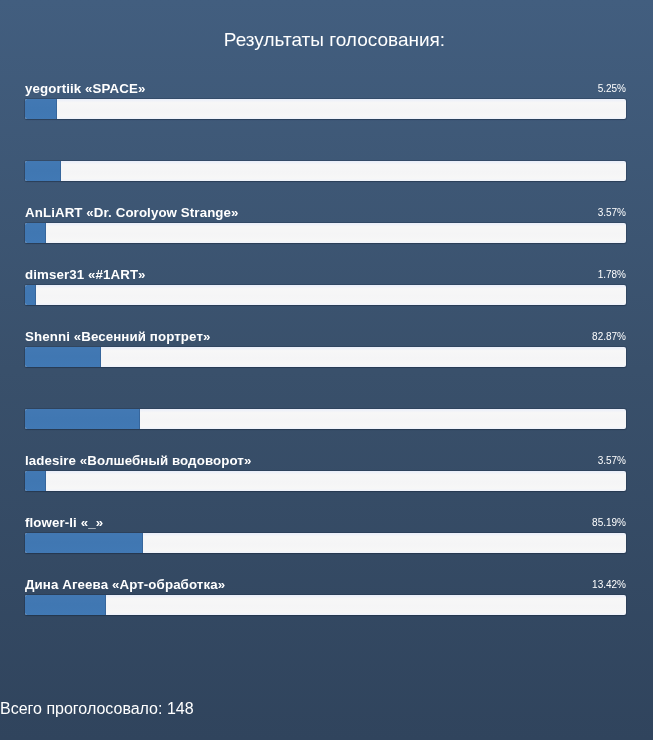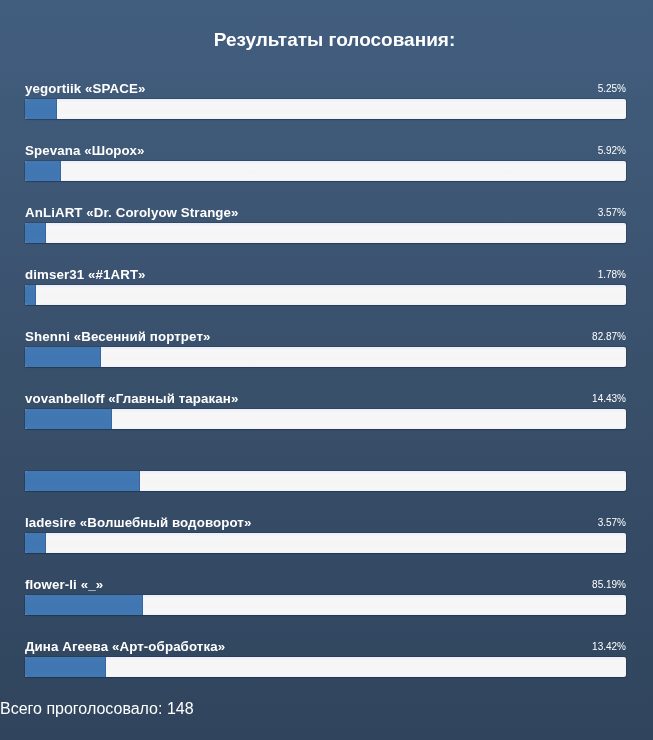--- a/index.html
+++ b/index.html
@@ -7,21 +7,21 @@
   body{
     width:653px;height:740px;overflow:hidden;
     font-family:"Liberation Sans", sans-serif;
     background:linear-gradient(180deg,#425e7f 0%,#39506b 50%,#30445d 100%);
     color:#ffffff;
     -webkit-font-smoothing:antialiased;
     text-rendering:optimizeLegibility;
   }
   .page{position:relative;width:653px;height:740px;box-sizing:border-box;}
   .title{margin:0;
-    text-align:center;font-size:19px;font-weight:700;color:#fff;
+    text-align:center;font-size:19px;font-weight:400;color:#fff;
     position:absolute;left:0;right:0;top:30px;line-height:20px;padding-left:16px;
   }
   .results{position:absolute;left:25px;top:78px;width:601px;}
   .row{height:62px;position:relative;}
   .rowhead{position:absolute;left:0;right:0;top:0;height:24px;}
   .name{position:absolute;left:0;top:3px;font-size:13.3px;font-weight:bold;color:#fff;line-height:16px;letter-spacing:0.1px;}
   .pct{position:absolute;right:0;top:3px;font-size:10px;font-weight:400;color:#fff;line-height:16px;}
   .bar{position:absolute;left:0;top:21px;width:601px;height:20px;
        background:linear-gradient(180deg,#e9eefa 0%,#f7f7f7 18%,#f5f5f6 55%,#f7f7f7 88%,#eef2fb 100%);
        border-radius:2px;box-shadow:0 0 0 1px rgba(22,38,60,0.26), 0 1px 1px rgba(18,32,52,0.26);
@@ -46,24 +46,20 @@
           <span class="name">yegortiik «SPACE»</span>
           <span class="pct">5.25%</span>
         </div>
         <div class="bar">
           <div class="fillwrap" style="width: 5.25%;">
             <div class="fill"></div>
           </div>
         </div>
       </div>
       <div class="row">
-        <div class="rowhead">
-          <span class="name">Spevana «Шорох»</span>
-          <span class="pct">5.92%</span>
-        </div>
         <div class="bar">
           <div class="fillwrap" style="width: 5.92%;">
             <div class="fill"></div>
           </div>
         </div>
       </div>
       <div class="row">
         <div class="rowhead">
           <span class="name">AnLiART «Dr. Corolyow Strange»</span>
           <span class="pct">3.57%</span>
@@ -85,31 +81,20 @@
           </div>
         </div>
       </div>
       <div class="row">
         <div class="rowhead">
           <span class="name">Shenni «Весенний портрет»</span>
           <span class="pct">82.87%</span>
         </div>
         <div class="bar">
           <div class="fillwrap" style="width: 12.62%;">
-            <div class="fill"></div>
-          </div>
-        </div>
-      </div>
-      <div class="row">
-        <div class="rowhead">
-          <span class="name">vovanbelloff «Главный таракан»</span>
-          <span class="pct">14.43%</span>
-        </div>
-        <div class="bar">
-          <div class="fillwrap" style="width: 14.43%;">
             <div class="fill"></div>
           </div>
         </div>
       </div>
       <div class="row">
         <div class="bar">
           <div class="fillwrap" style="width: 19.15%;">
             <div class="fill"></div>
           </div>
         </div>

